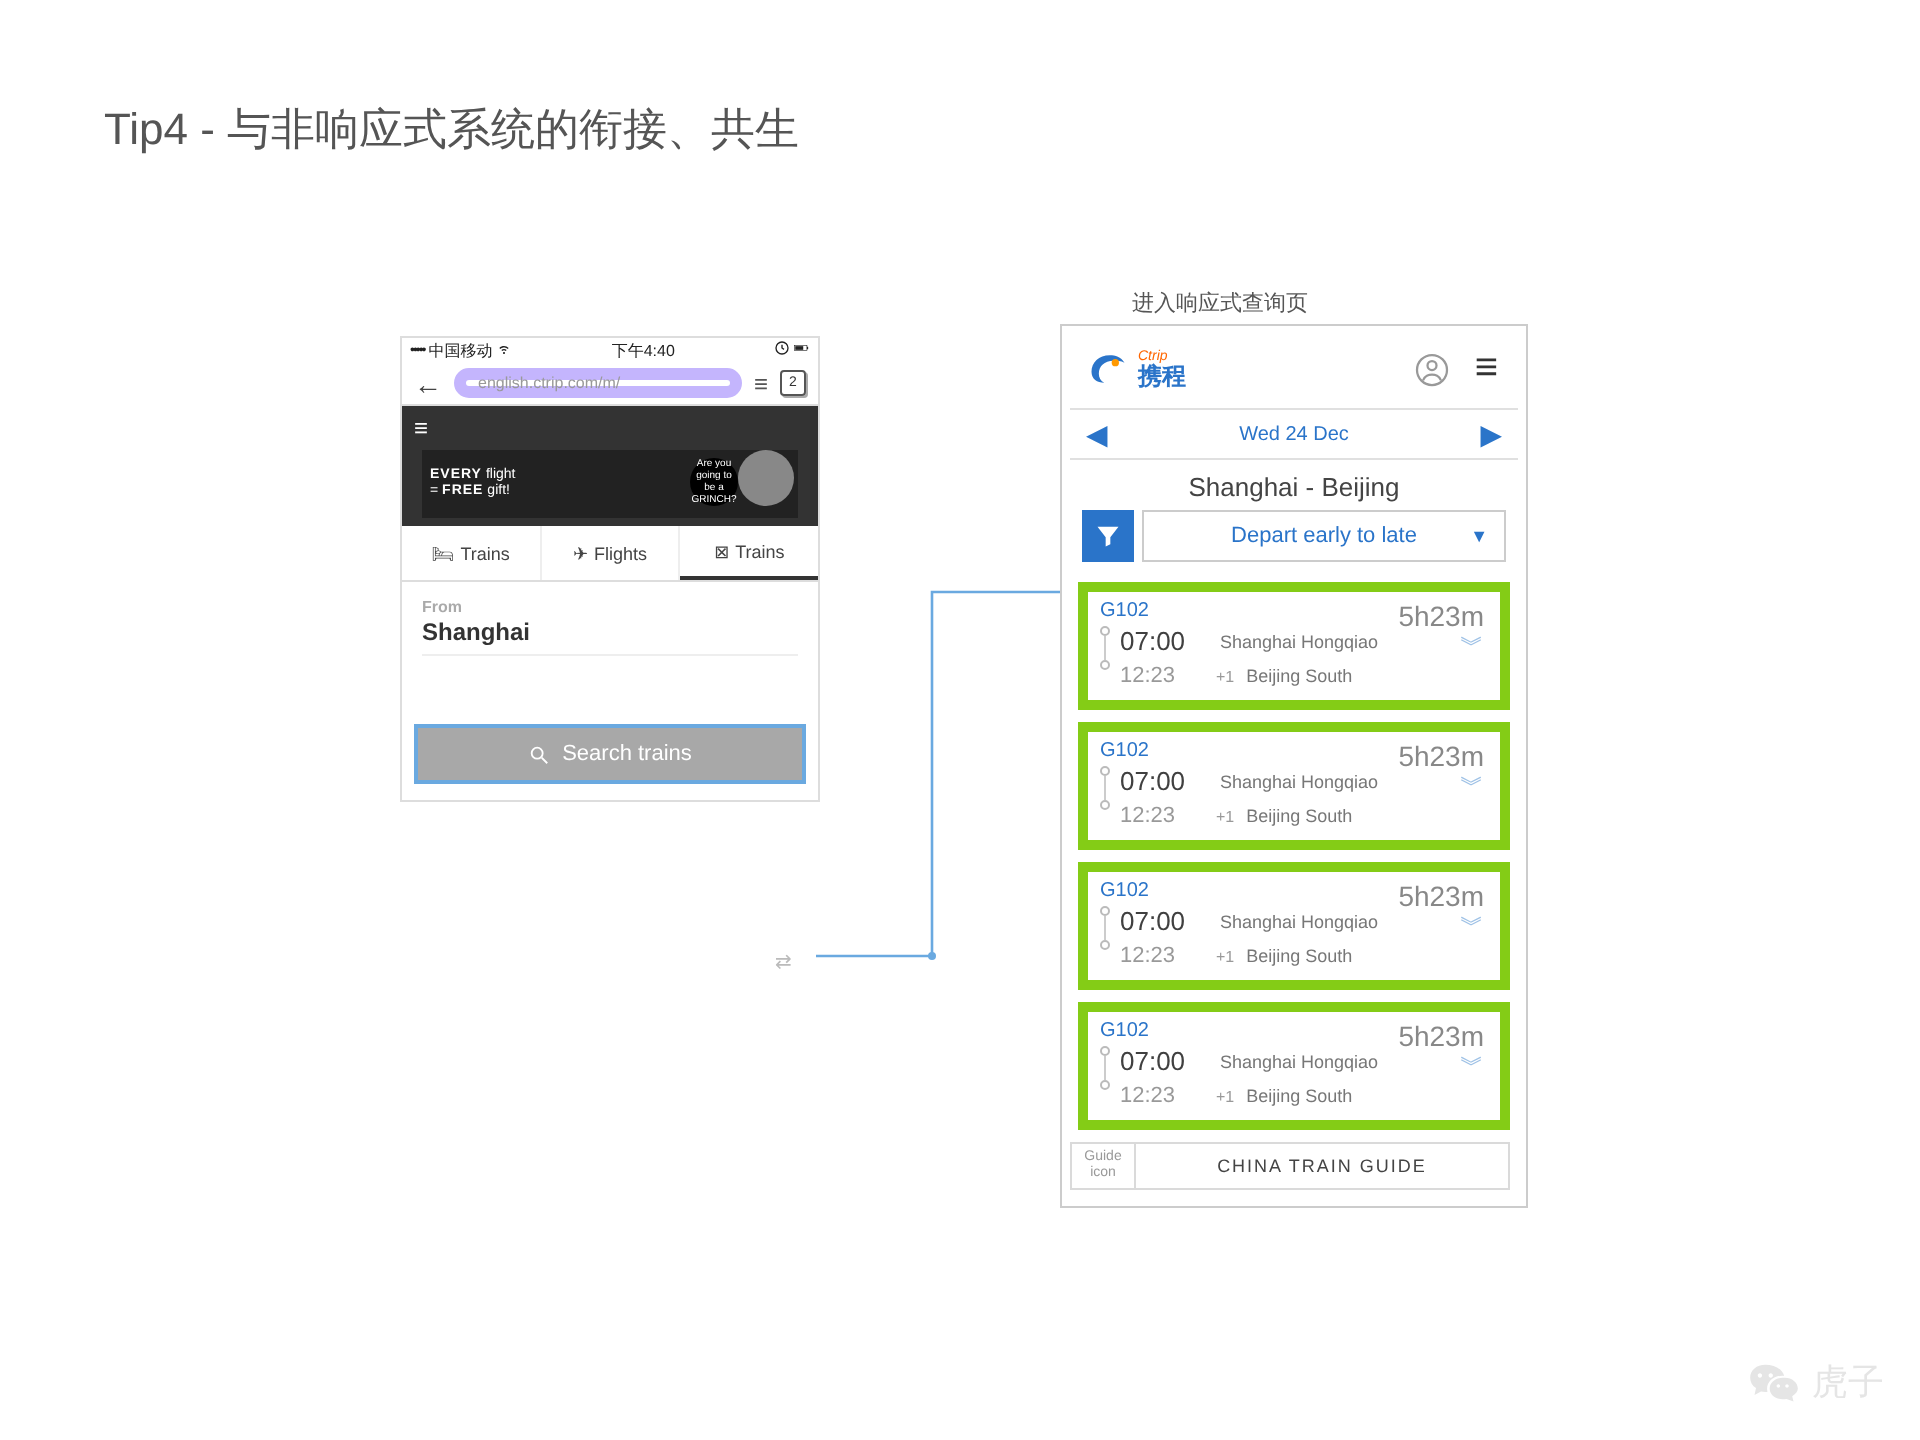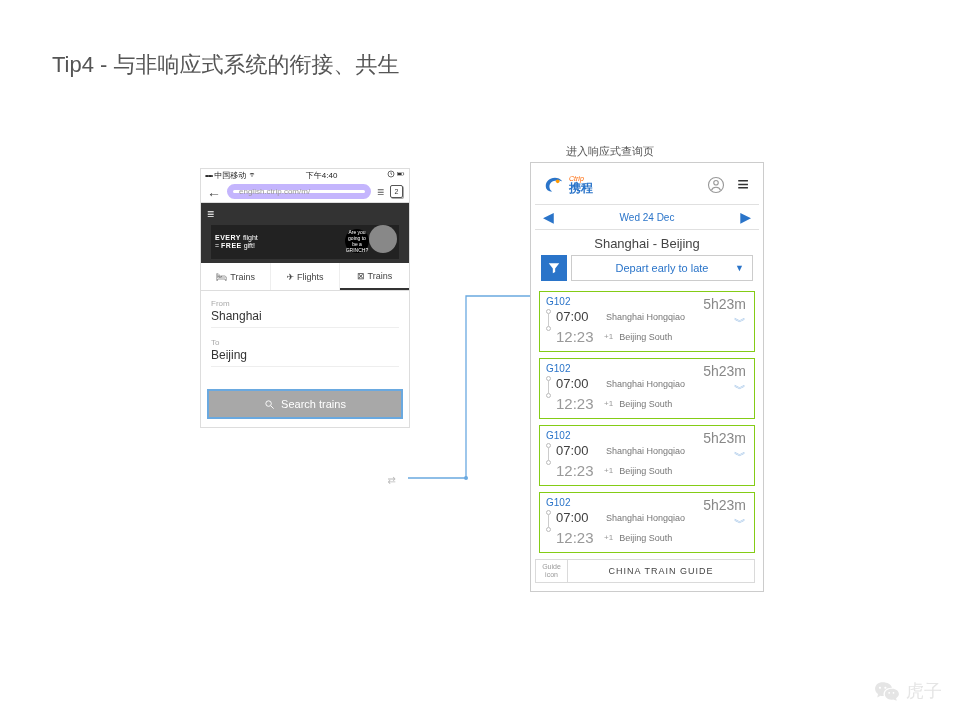--- a/index.html
+++ b/index.html
@@ -93,21 +93,21 @@
   }
   .tabsrow .tab {
     flex: 1; display: flex; align-items: center; justify-content: center; gap: 3px;
     font-size: 9px; color: #444;
     border-right: 1px solid #eee;
   }
   .tabsrow .tab.active { border-bottom: 2px solid #333; }
   .tabsrow .tab:last-child { border-right: none; }
   .tabsrow .ticon { font-size: 9px; }
   .form { padding: 6px 10px 8px 10px; }
-  .fld { margin-bottom: 8px; border-bottom: 1px solid #eee; padding: 2px 0 4px 0; }
+  .fld { margin-bottom: 20px; border-bottom: 1px solid #eee; padding: 2px 0 4px 0; font-weight: bold; }
   .fld .lbl { font-size: 8px; color: #aaa; }
   .fld .val { font-size: 12px; color: #333; margin-top: 1px; }
   .fld .sat { font-size: 8px; color: #aaa; margin-left: 3px; }
   .swap {
     position: absolute; right: 14px; top: 184px;
     font-size: 10px; color: #bbb; transform: rotate(90deg);
   }
   .form-wrap { position: relative; }
   .searchbtn {
     display: flex; align-items: center; justify-content: center; gap: 6px;
@@ -162,28 +162,28 @@
     display: flex; align-items: center; justify-content: center;
   }
   .sortrow .filter svg { width: 14px; height: 14px; fill: #fff; }
   .sortrow .dd {
     flex: 1; height: 26px; border: 1px solid #ccc;
     display: flex; align-items: center; justify-content: center;
     font-size: 11px; color: #2a74c9; position: relative;
   }
   .sortrow .dd .caret { position: absolute; right: 8px; font-size: 9px; }
   .card {
-    border: 1px solid #84cc16; margin: 4px 4px 6px 4px; padding: 4px 6px 6px 6px;
+    border: 5px solid #84cc16; margin: 4px 4px 6px 4px; padding: 4px 6px 6px 6px;
     position: relative;
   }
   .card .tn { font-size: 10px; color: #2a74c9; }
   .card .dur { position: absolute; top: 4px; right: 8px; font-size: 14px; color: #888; }
   .card .row1, .card .row2 { display: flex; align-items: center; gap: 6px; }
   .card .time { font-size: 13px; color: #404040; width: 44px; }
-  .card .time.small { font-size: 15px; color: #999; width: 44px; }
+  .card .time.small { font-size: 11px; color: #999; width: 44px; }
   .card .plus { font-size: 8px; color: #999; margin-left: -2px; }
   .card .station { font-size: 9px; color: #777; }
   .card .timeline { width: 4px; display: flex; flex-direction: column; align-items: center; }
   .dot { width: 5px; height: 5px; border: 1px solid #bbb; border-radius: 50%; background: #fff; }
   .line { width: 1px; height: 12px; background: #ccc; }
   .card .chev {
     position: absolute; right: 8px; top: 50%; transform: translateY(-50%);
     color: #9fc2e6; font-size: 12px;
   }
   .guide {
@@ -284,24 +284,20 @@
         <span>Trains</span>
       </div>
   </div>
 
   <div class="form-wrap">
     <div class="form">
       <div class="fld">
         <div class="lbl">From</div>
         <div class="val">Shanghai</div>
       </div>
-      <div class="fld">
-        <div class="lbl">To</div>
-        <div class="val">Beijing</div>
-      </div>
     </div>
     <div class="swap">⇅</div>
   </div>
 
   <div class="searchbtn">
     <svg width="11" height="11" viewBox="0 0 24 24">
         <circle cx="10" cy="10" r="6" fill="none" stroke="#fff" stroke-width="2"></circle>
         <line x1="15" y1="15" x2="21" y2="21" stroke="#fff" stroke-width="2"></line>
       </svg>
     <span>Search trains</span>

